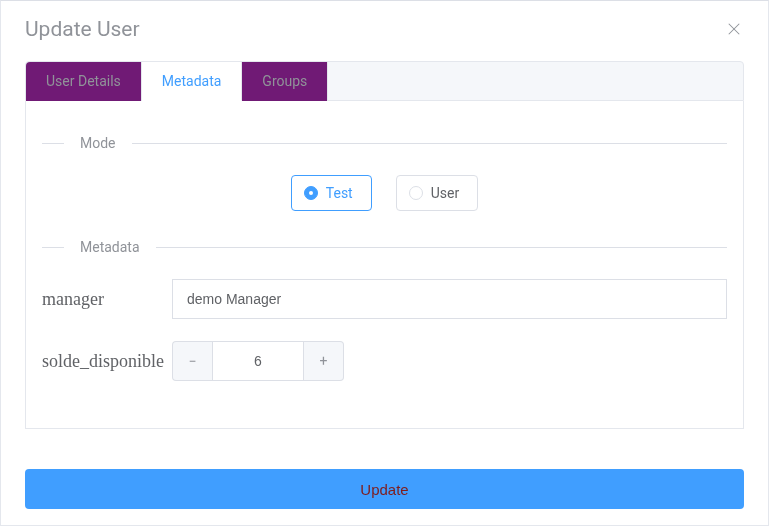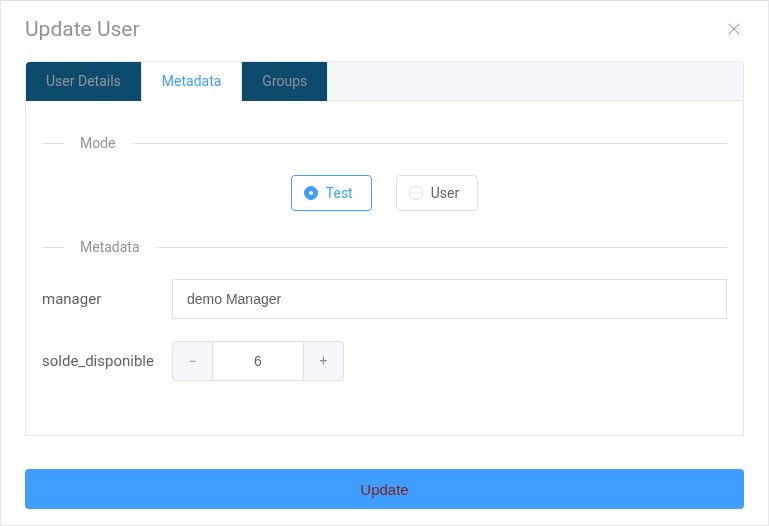--- a/index.html
+++ b/index.html
@@ -56,36 +56,36 @@
       border: 1px solid #e4e7ed;
       background: #f5f7fa;
       border-radius: 4px 4px 0 0;
     }
     .tab {
       padding: 11px 20px;
       font-size: 14px;
       color: #909399;
       cursor: pointer;
       border-right: 1px solid #e4e7ed;
-      background: #0c4a6e;
+      background: #701a75;
       position: relative;
       margin-bottom: -1px;
     }
     .tab.active {
       color: #409eff;
       background: #fff;
       border-bottom: 1px solid #fff;
     }
     .tab:first-child {
       border-top-left-radius: 4px;
     }
     .tab-content {
       border: 1px solid #e4e7ed;
       border-top: none;
-      padding: 20px 16px 32px 16px;
+      padding: 20px 16px 25px 16px;
     }
     .section-divider {
       display: flex;
       align-items: center;
       margin: 14px 0 24px 0;
     }
     .section-divider .line-short {
       width: 22px;
       height: 1px;
       background: #dcdfe6;
@@ -150,21 +150,22 @@
       color: #409eff;
     }
     .form-row {
       display: flex;
       align-items: center;
       margin-bottom: 22px;
     }
     .form-label {
       width: 130px;
       color: #606266;
-      font-size: 15px;
+      font-size: 18px;
+      font-family: Liberation Serif, serif;
     }
     .text-input {
       flex: 1;
       height: 40px;
       border: 1px solid #dcdfe6;
       border-radius: 0;
       padding: 0 14px;
       font-size: 14px;
       color: #606266;
       background: #fff;

